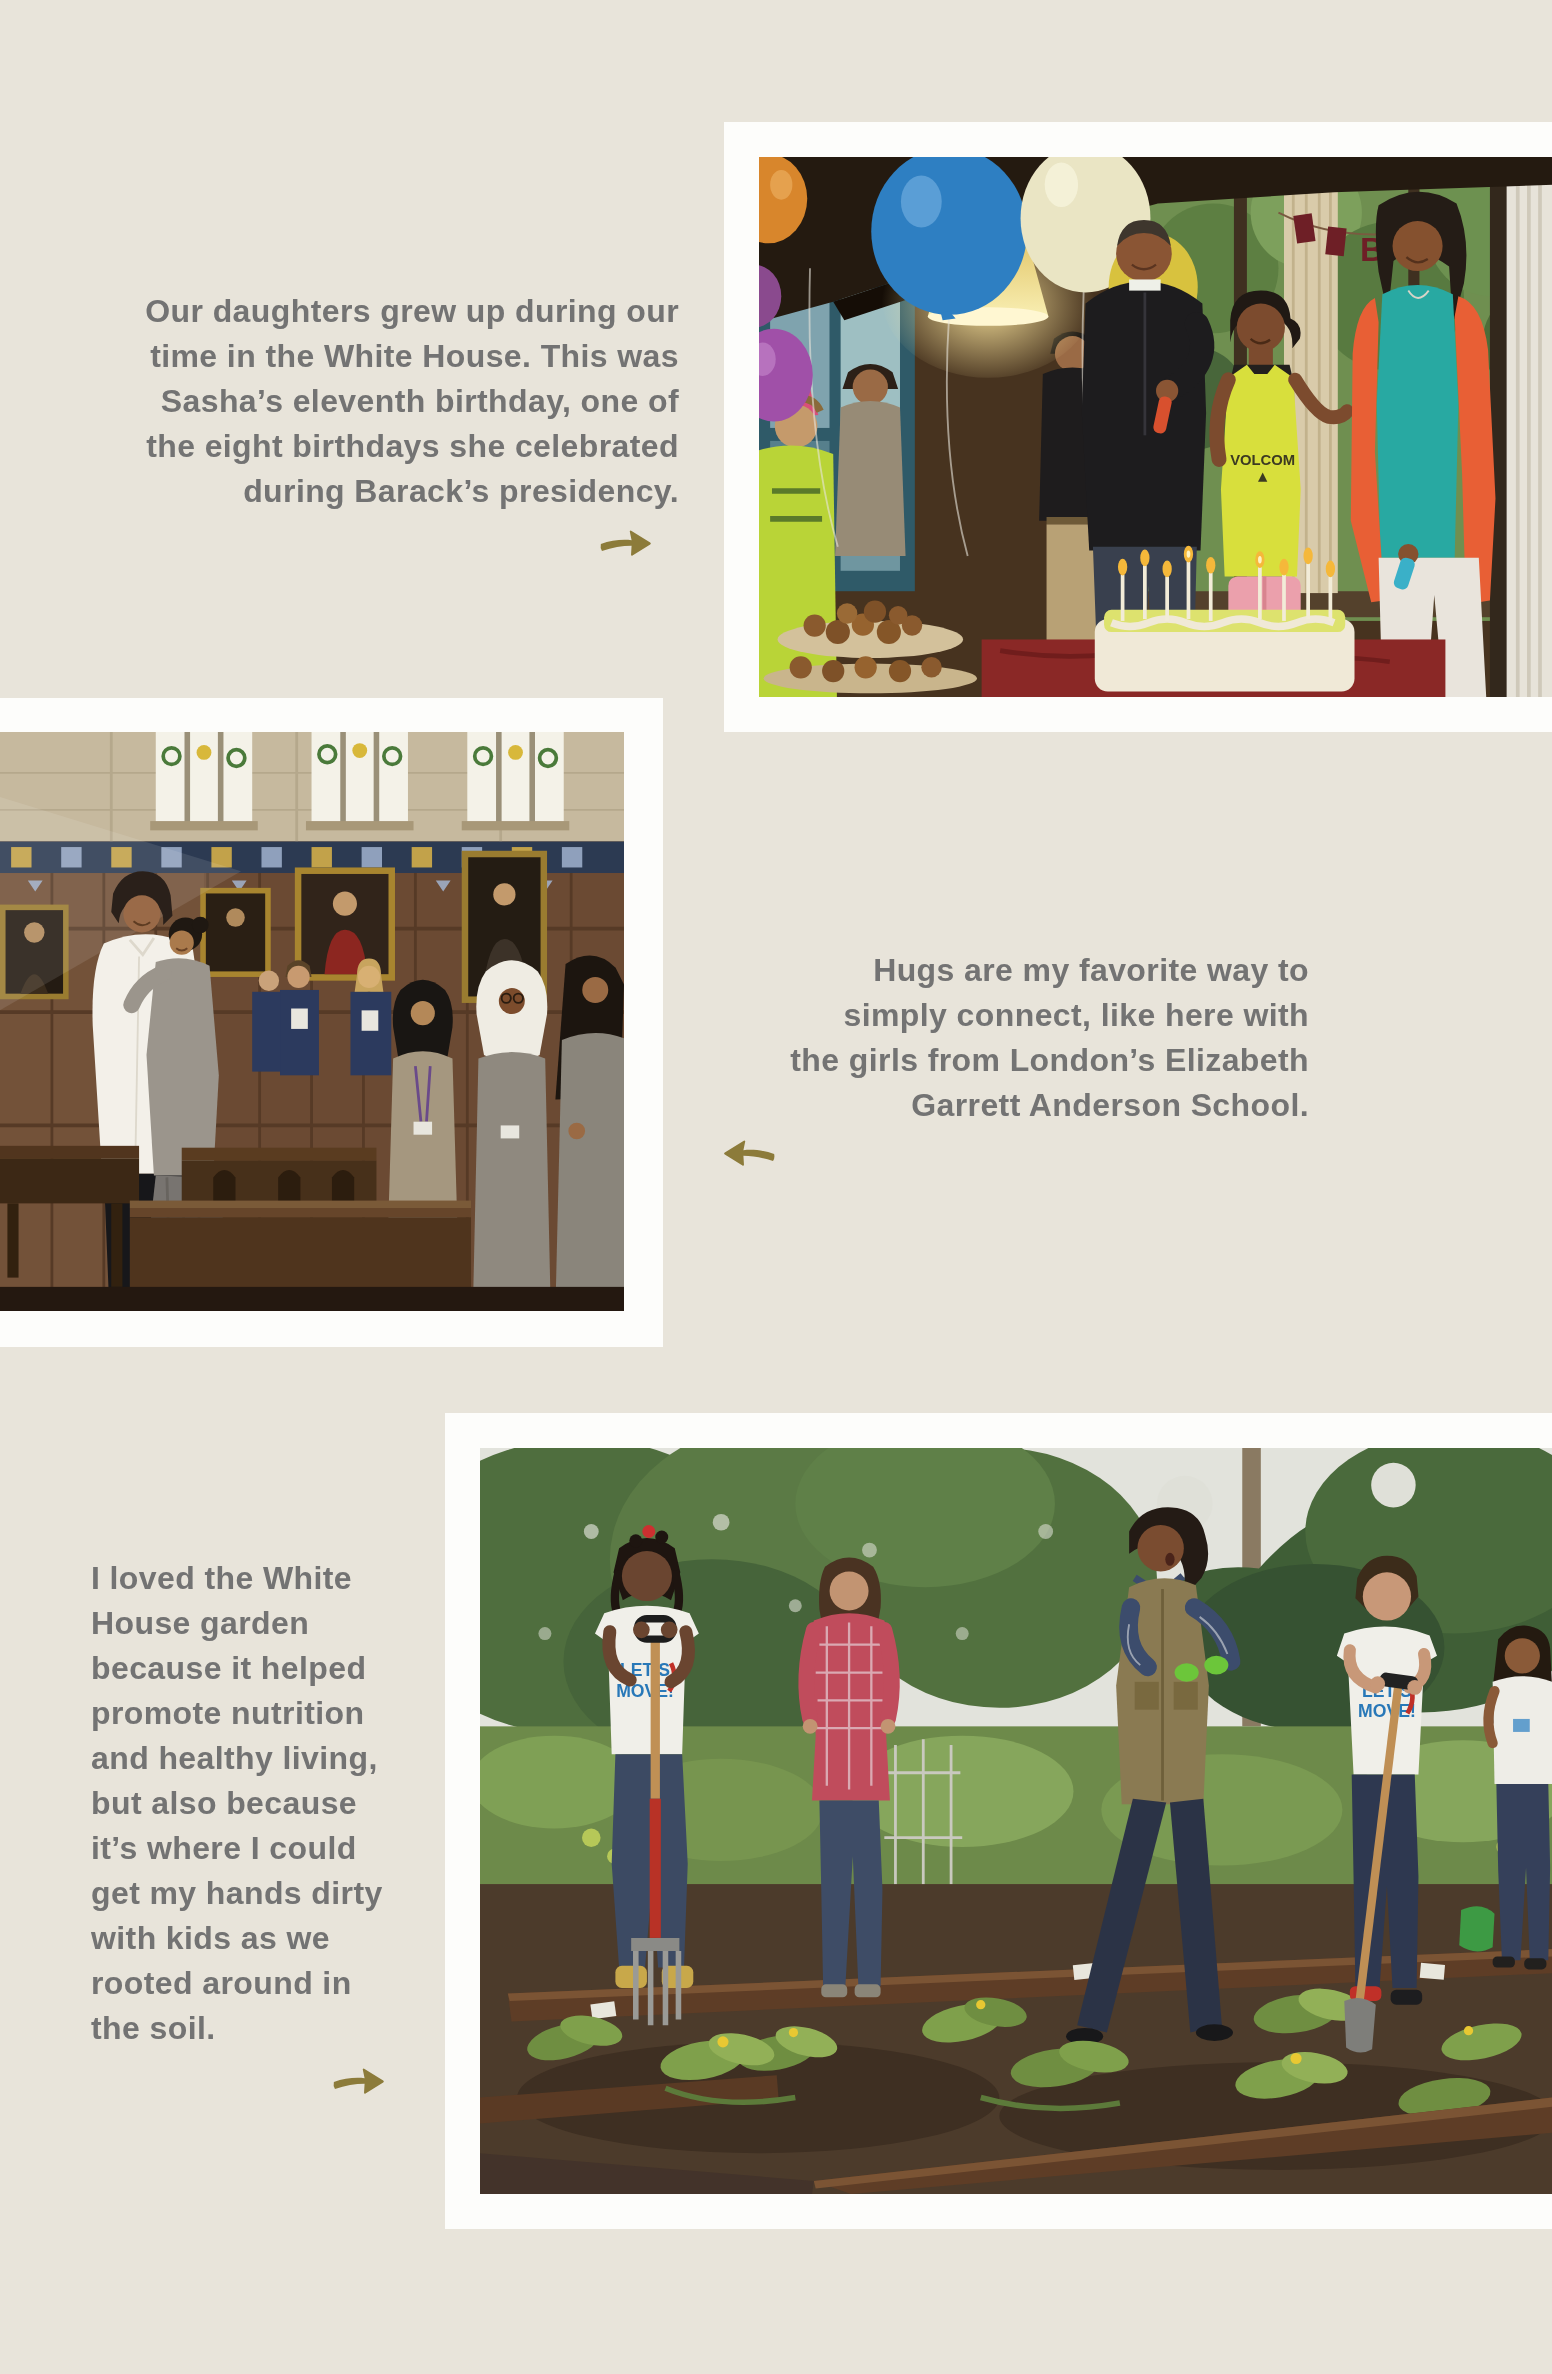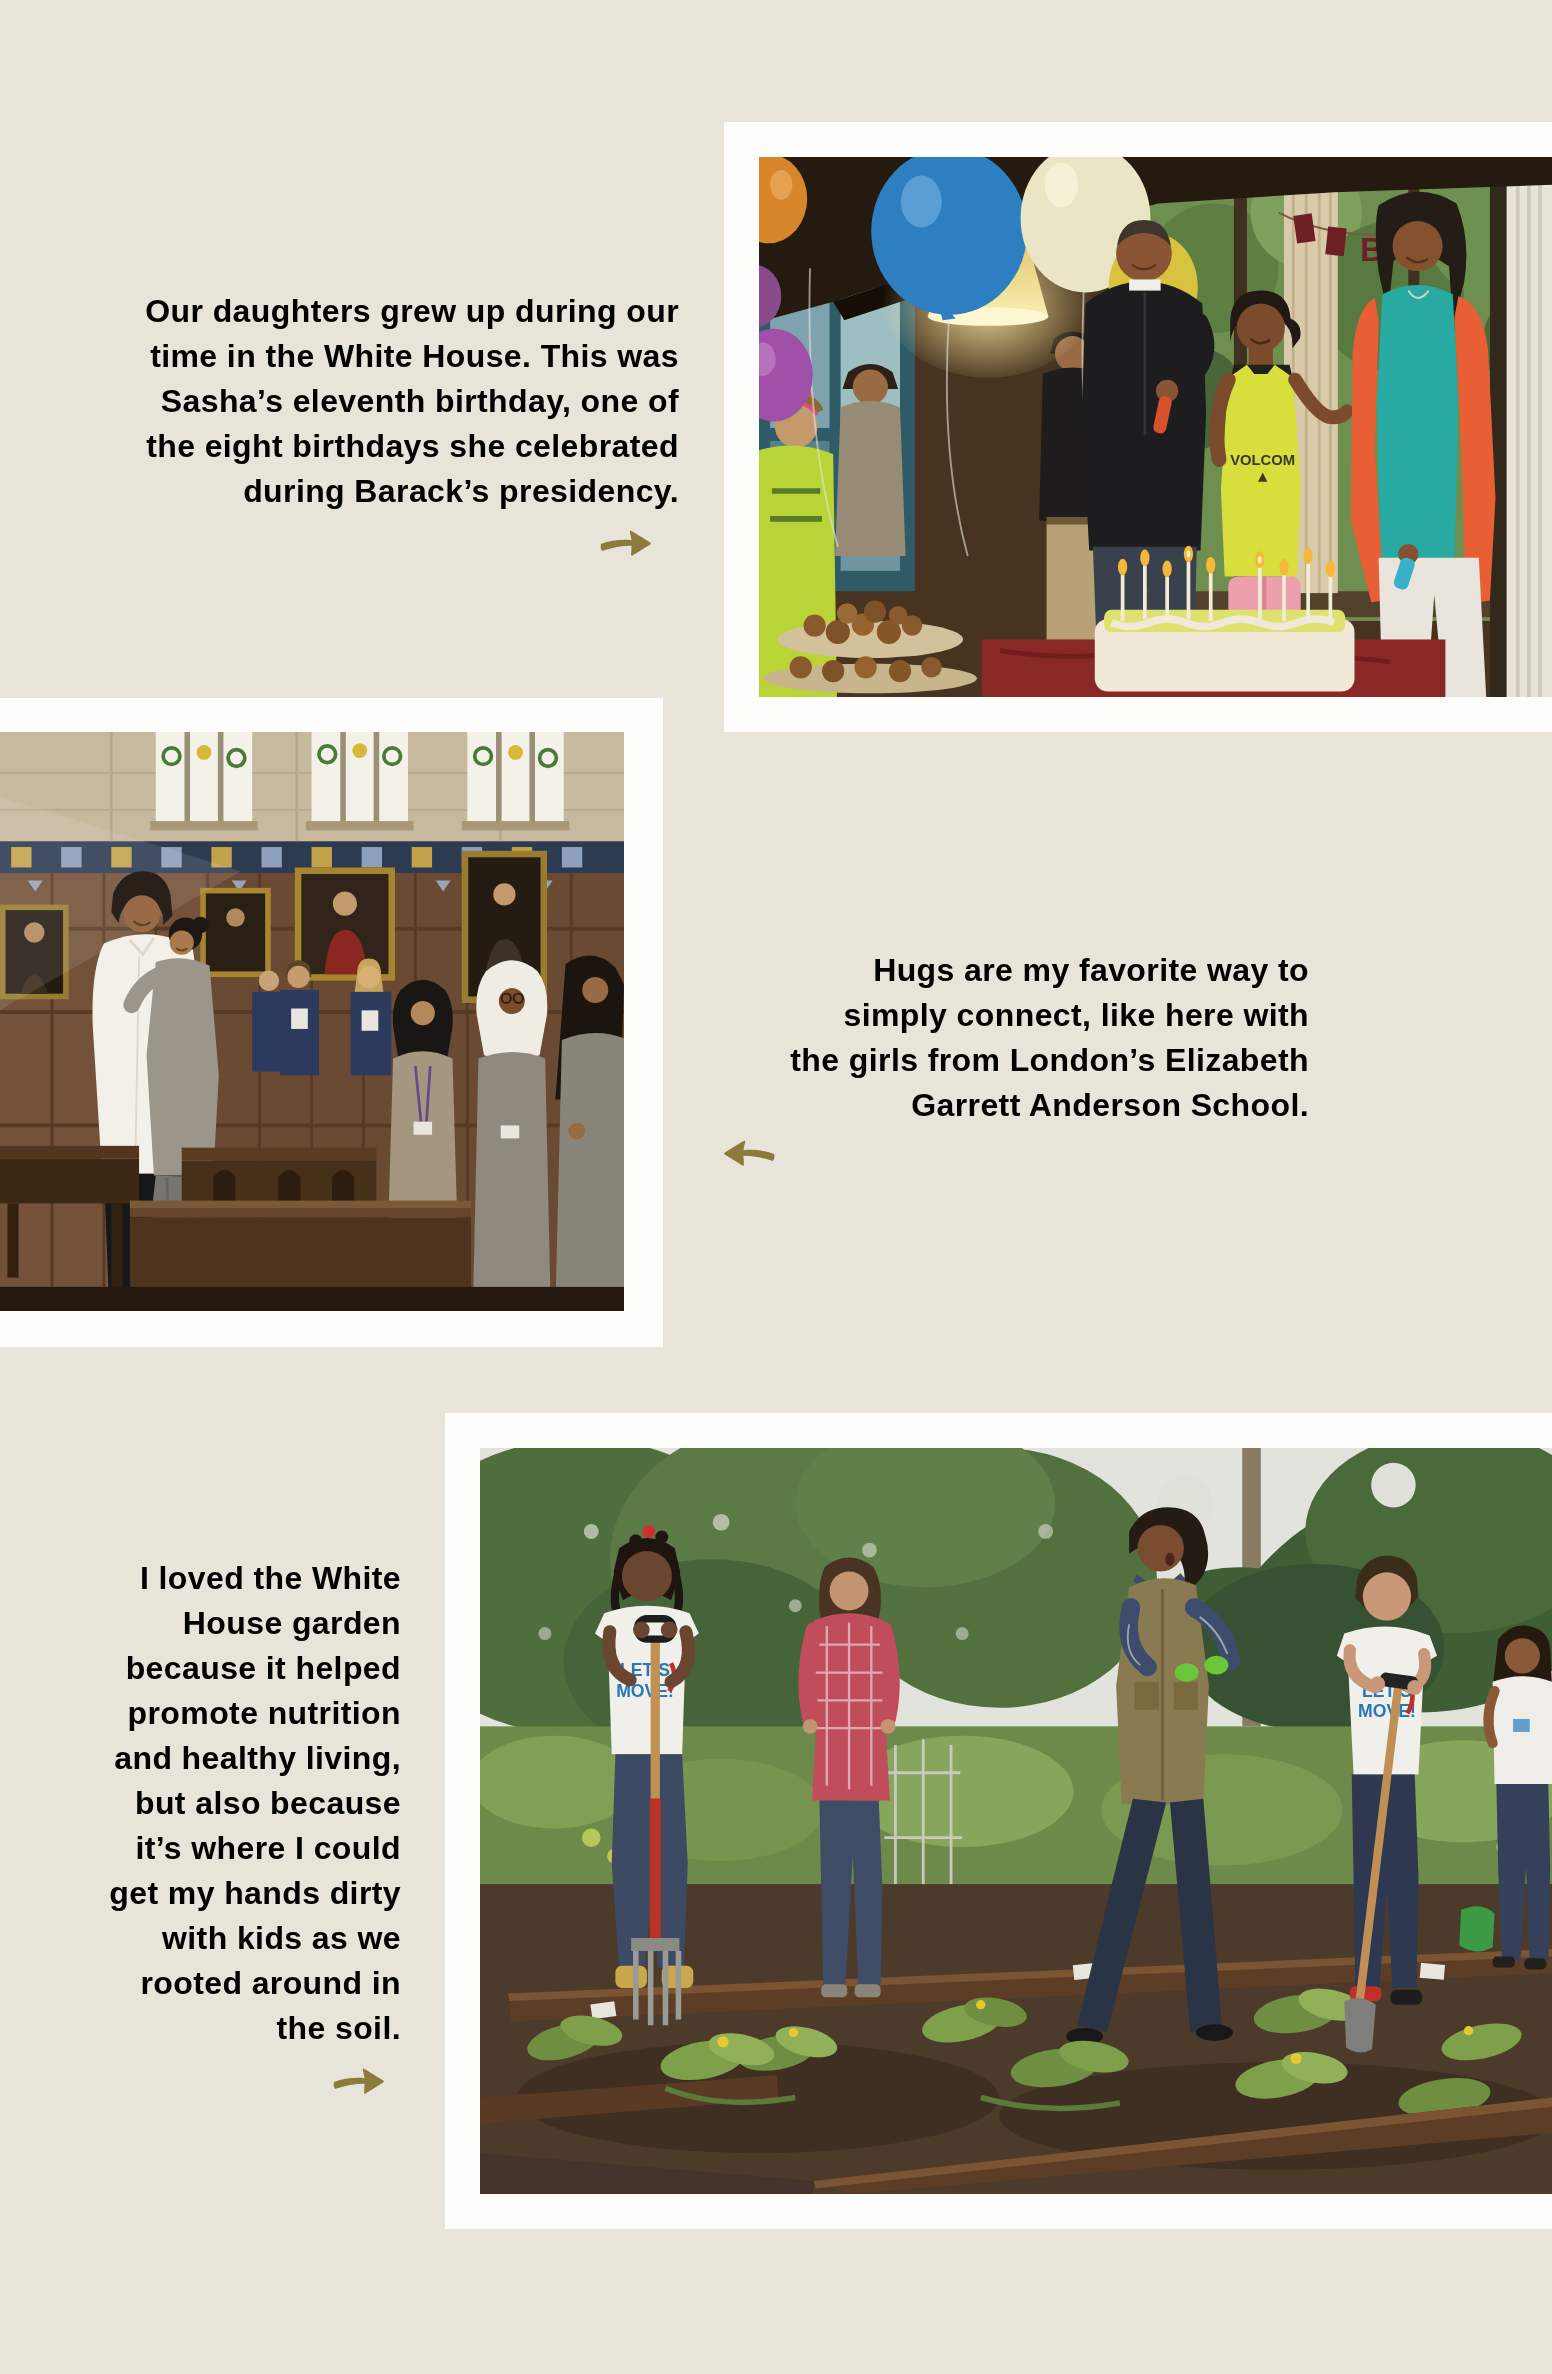--- a/index.html
+++ b/index.html
@@ -8,21 +8,21 @@
     background:#e8e4da;
     font-family:"Liberation Sans",sans-serif;
     position:relative;overflow:hidden;
   }
   .caption{
     position:absolute;
     font-weight:700;
     font-size:32px;
     line-height:45px;
     letter-spacing:0.4px;
-    color:#000000;
+    color:#737373;
     white-space:pre-line;
   }
   .photo-frame{
     position:absolute;
     background:#fdfdfb;
   }
   .photo{
     position:absolute;
     overflow:hidden;
   }
@@ -399,21 +399,21 @@
 Garrett Anderson School.</div>
 
 <div class="arrow" style="left:722px;top:1137px;width:54px;height:32px">
   <svg viewBox="0 0 58 34" width="54" height="32">
     <g transform="scale(-1,1) translate(-58,0)">
       <path d="M2,18 C13,14 25,13 35,14 L33,4.5 Q33.6,3.2 35,4 L55,16.5 Q56.5,17.5 55,18.7 L36,30.5 Q34.6,31.2 34.4,29.5 L35,20 C25,20 14,22 3.2,25.5 Q1,22.5 2,18 Z" fill="#8c7b3a"></path>
     </g>
   </svg>
 </div>
 
-<div class="caption" style="left:91px;top:1556px;width:310px;text-align:right">I loved the White
+<div class="caption" style="left:91px;top:1556px;width:310px;text-align:left">I loved the White
 House garden
 because it helped
 promote nutrition
 and healthy living,
 but also because
 it’s where I could
 get my hands dirty
 with kids as we
 rooted around in
 the soil.</div>

